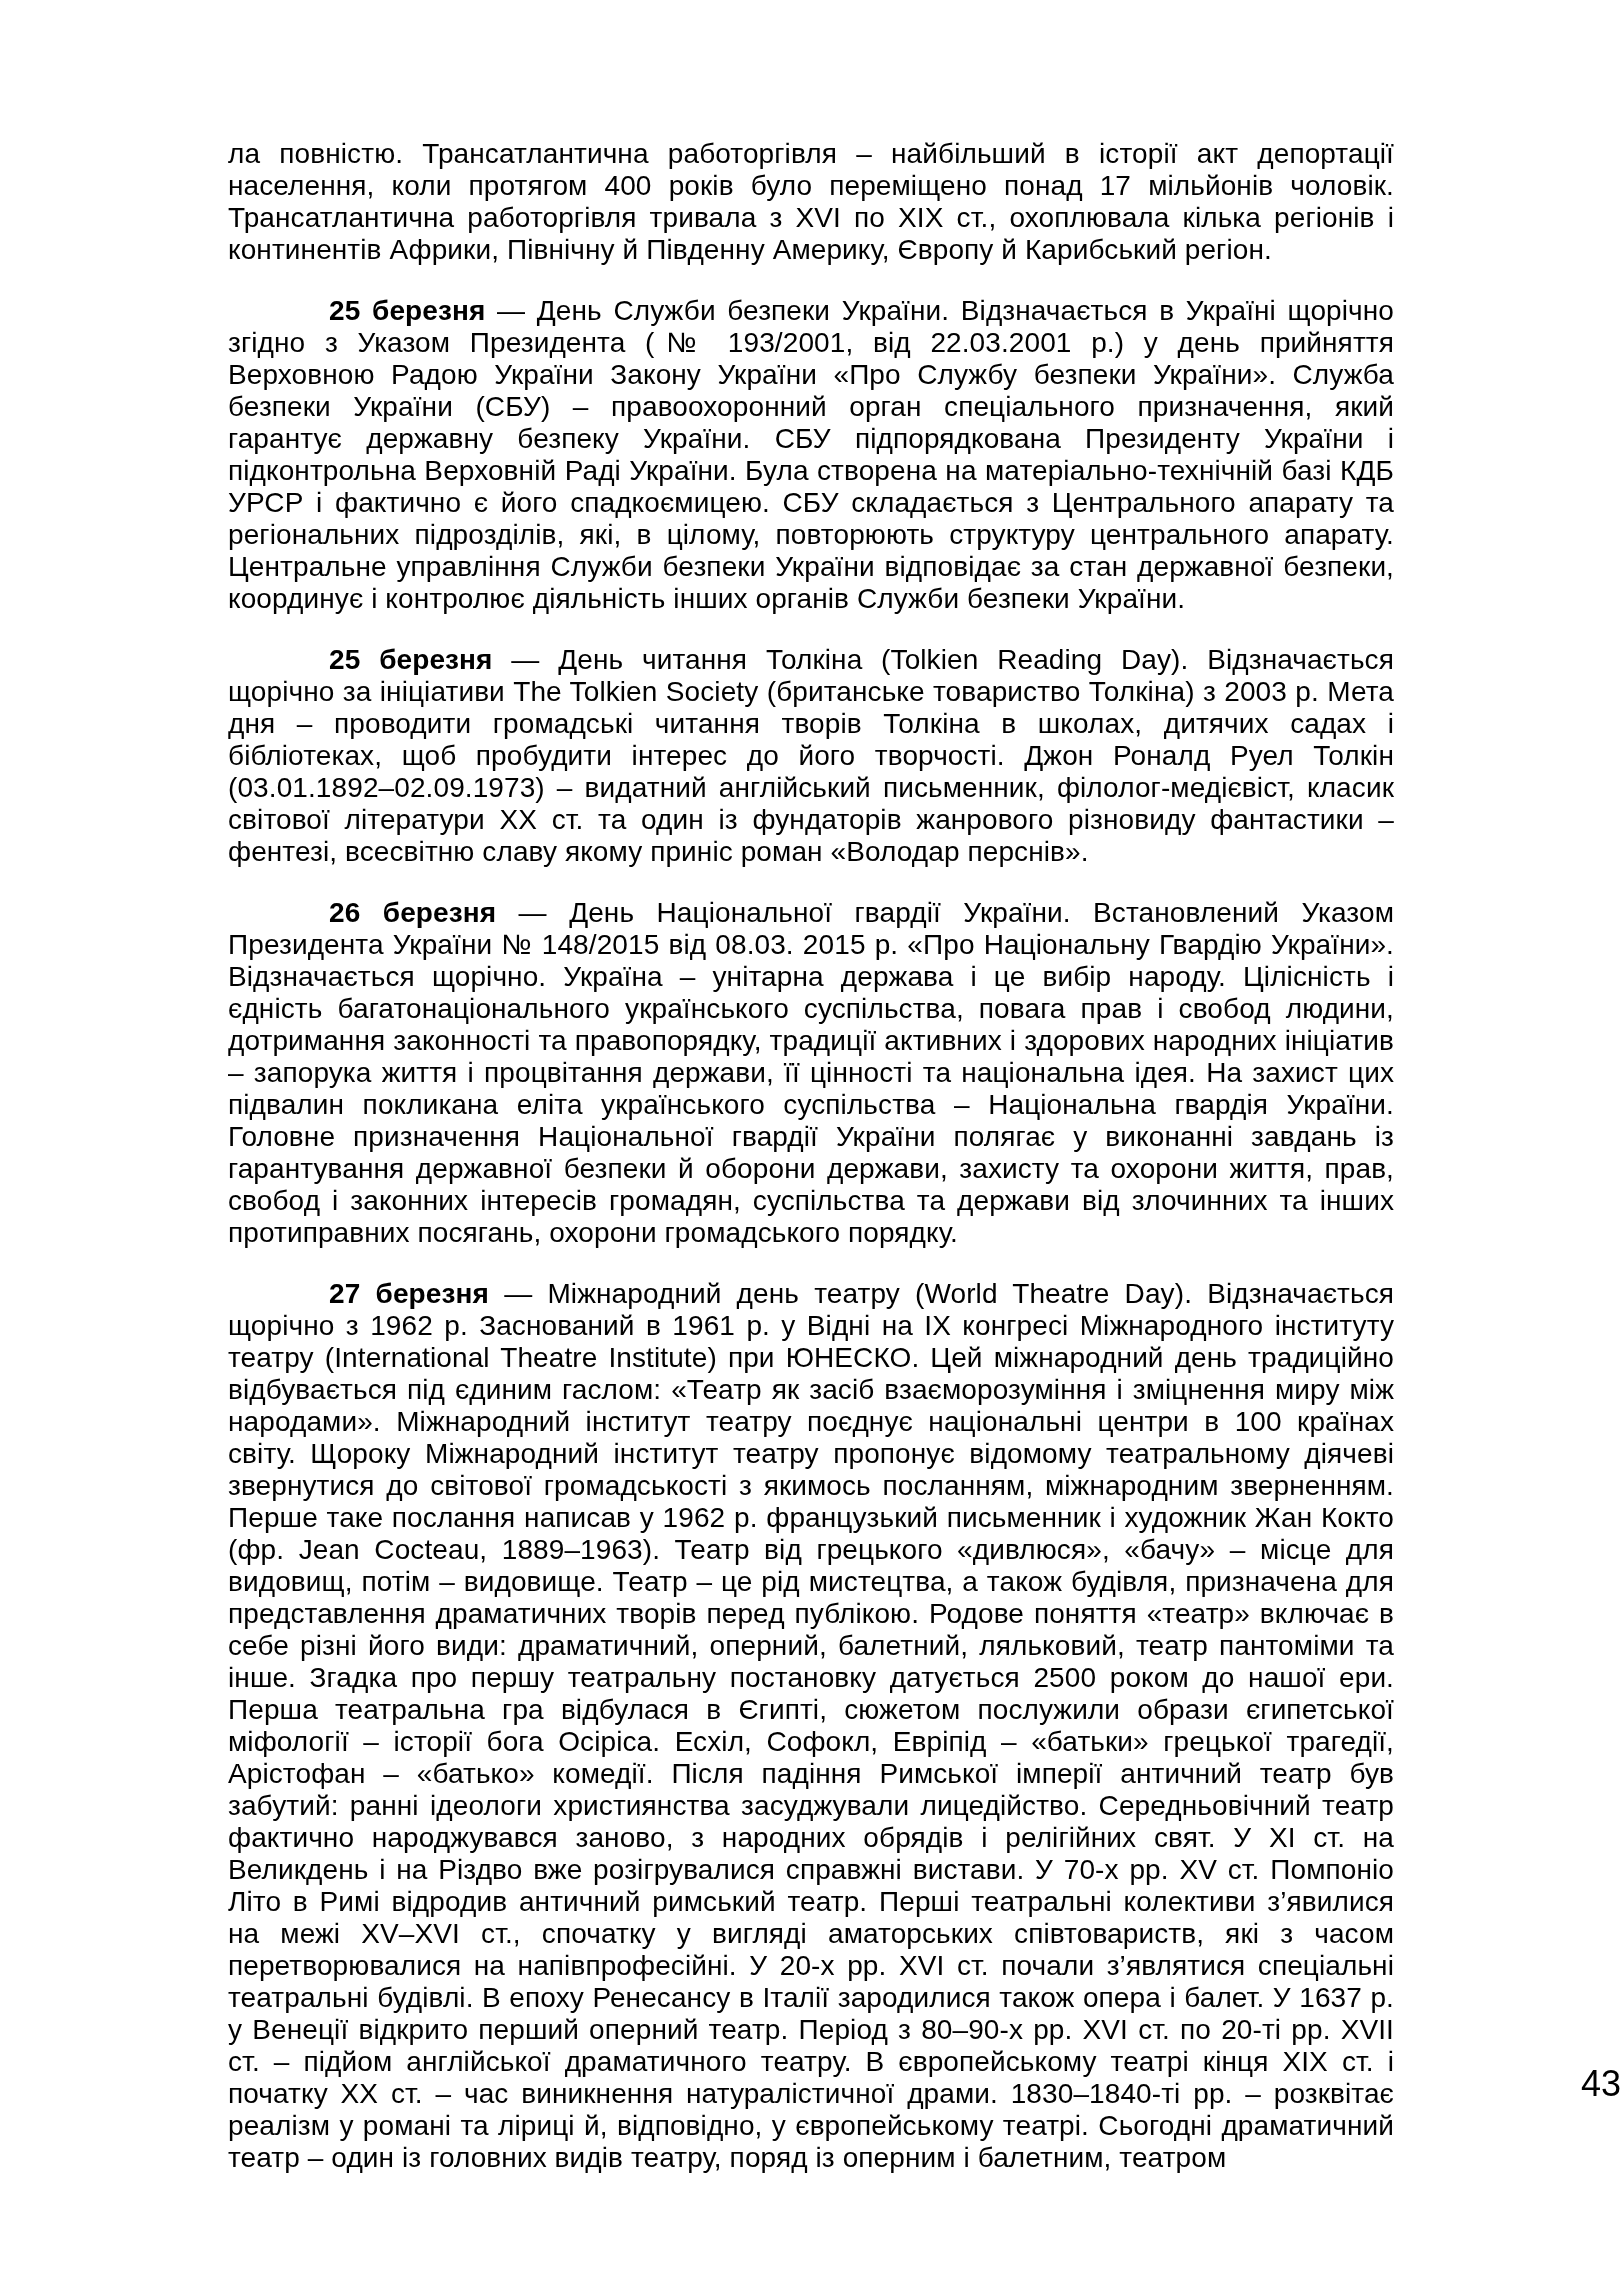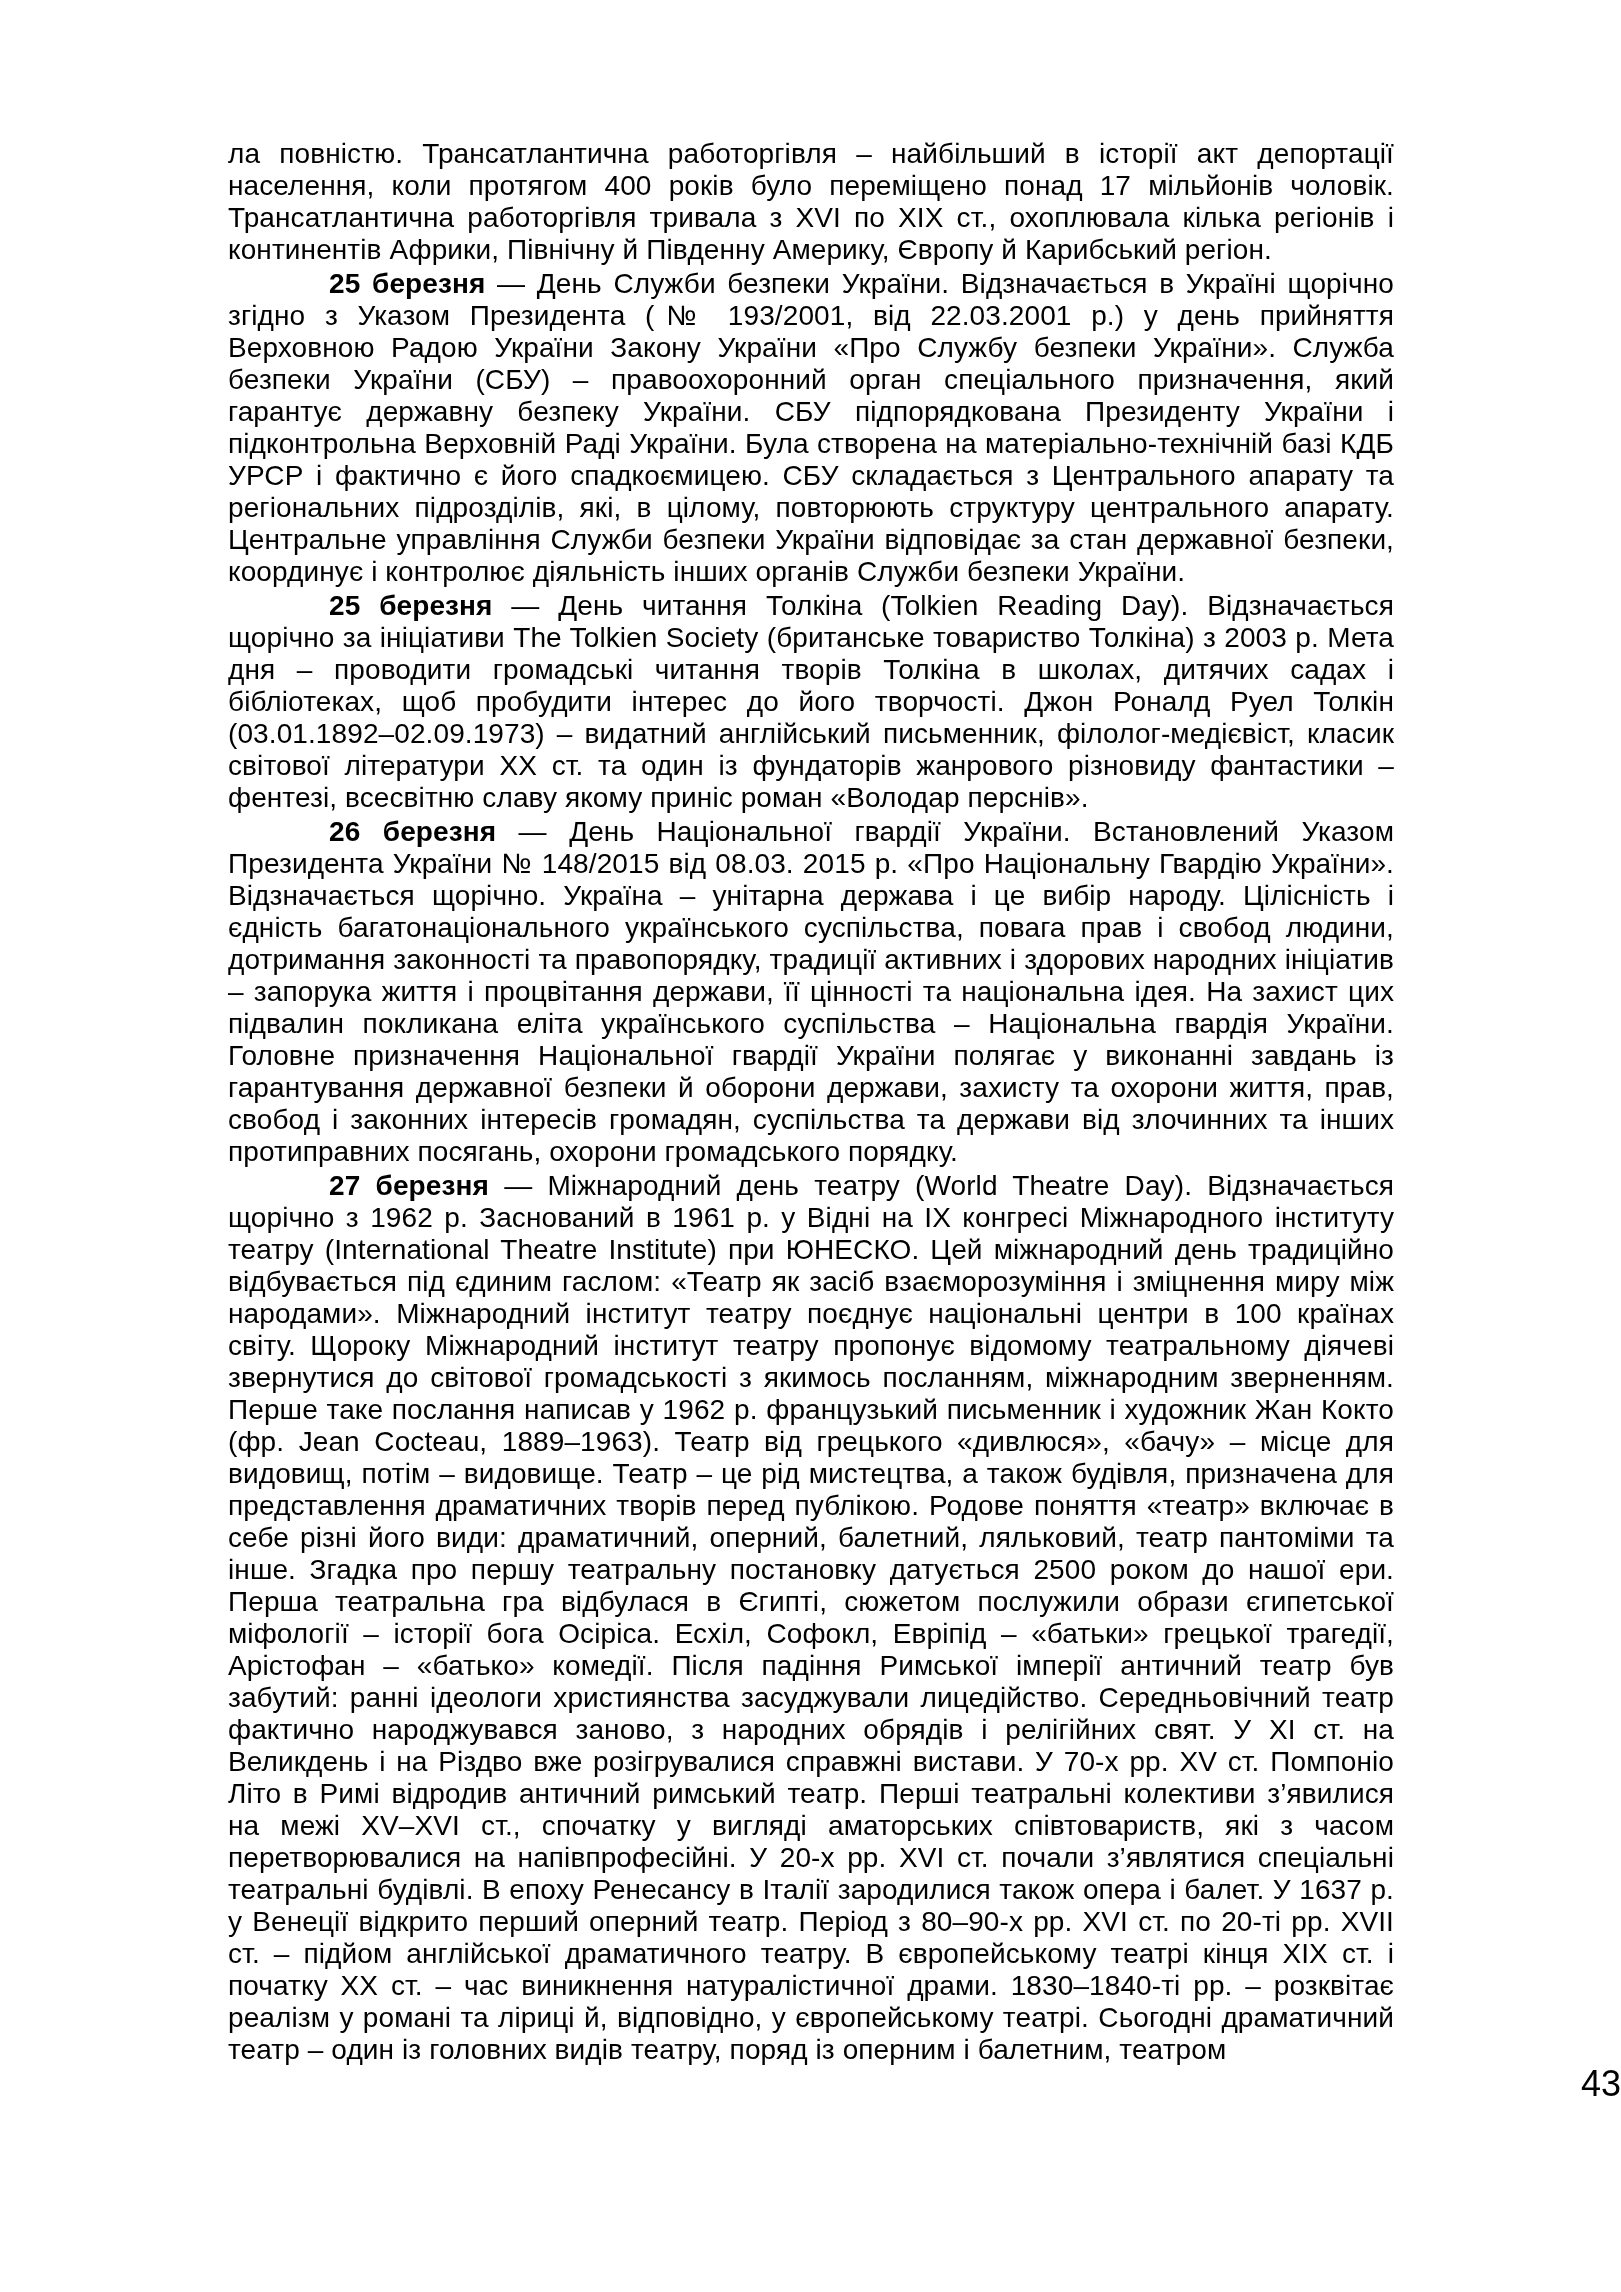--- a/index.html
+++ b/index.html
@@ -25,21 +25,21 @@
     line-height: 32px;
     text-align: justify;
     letter-spacing: 0.1px;
   }
   .text-block p {
     margin: 0;
     padding: 0;
   }
   .text-block p.indented {
     text-indent: 101px;
-    margin-top: 2px;
+    margin-top: 29px;
   }
   .lead {
     font-weight: bold;
   }
   .page-number {
     position: absolute;
     top: 2068px;
     left: 0;
     width: 100%;
     text-align: right;

